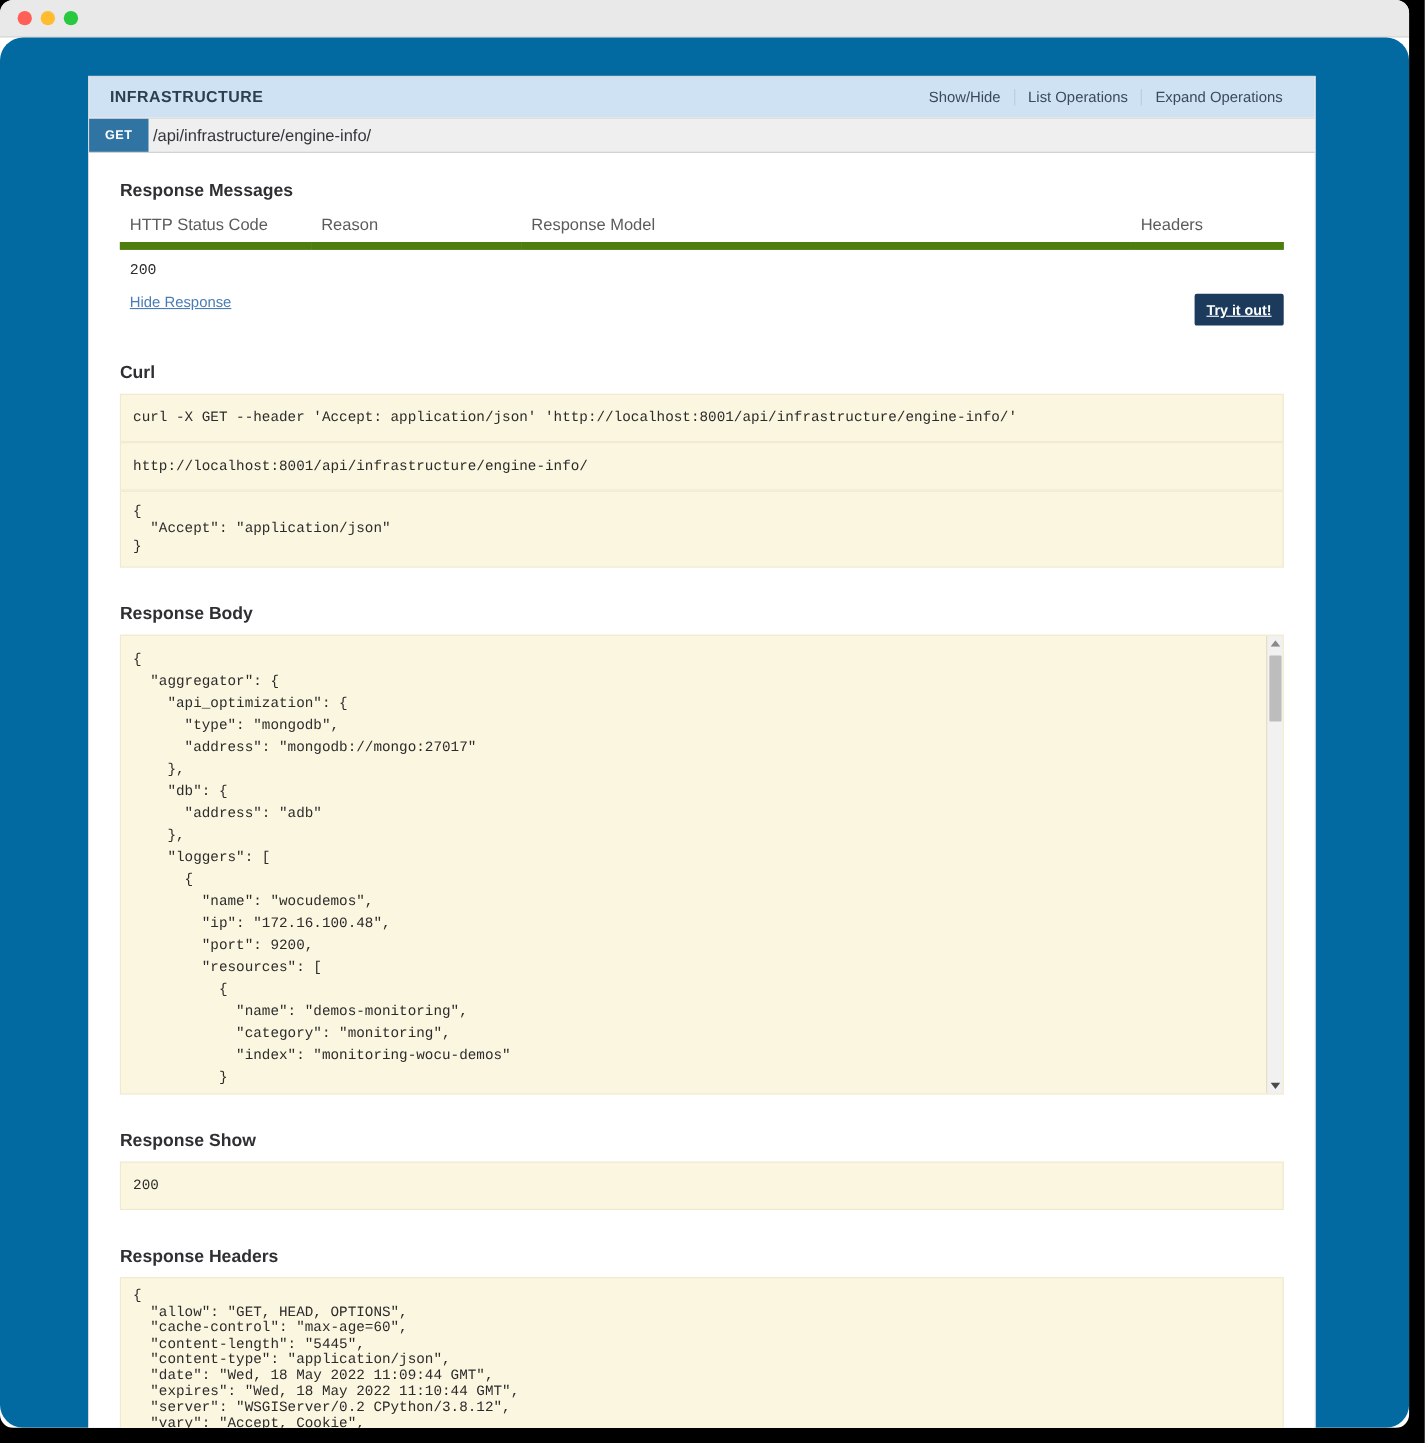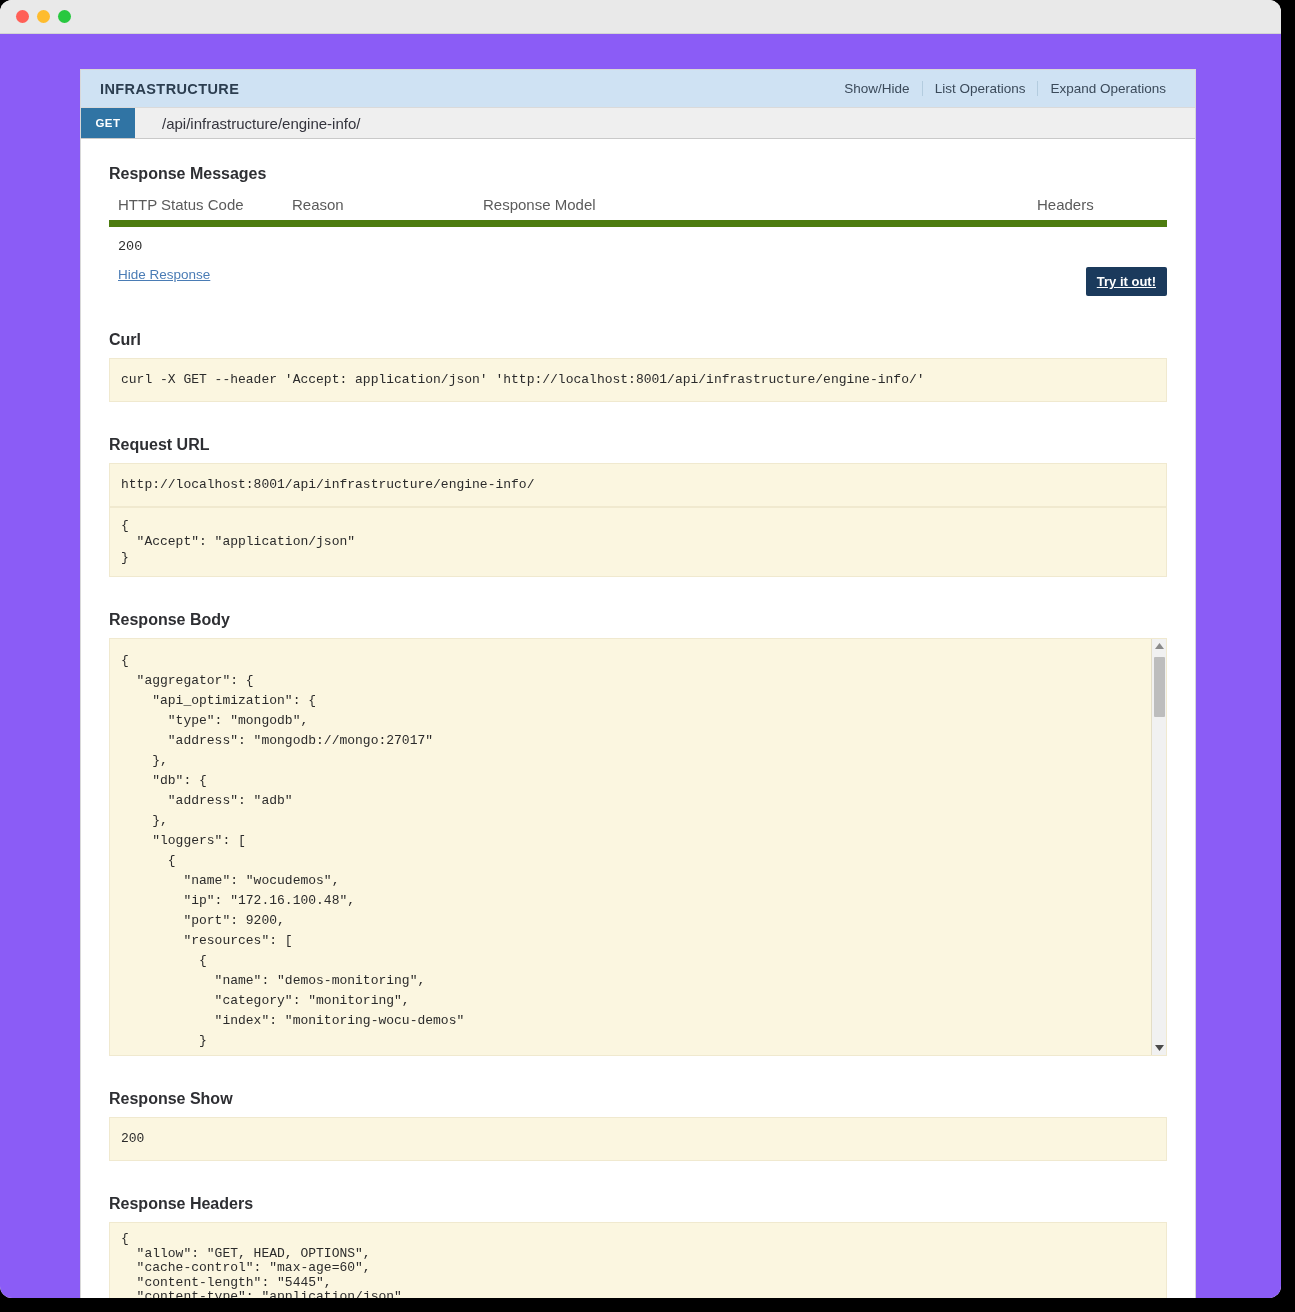--- a/index.html
+++ b/index.html
@@ -42,24 +42,25 @@
     margin-right: 8px;
     display: inline-block;
   }
   .dot-close  { background: #ff5f57; }
   .dot-min    { background: #febc2e; }
   .dot-max    { background: #28c840; }
 
   
   .page {
     position: relative;
-    background: #8b5cf6;
+    background: #0369a1;
     height: 1264px;
     box-sizing: border-box;
     padding: 8px 0 0 0;
+    border-radius: 21px;
   }
 
   .resource {
     position: absolute;
     left: 80px;
     top: 35px;
     width: 1116px;
     background: #ffffff;
     border: 1px solid #d8d8d8;
     box-sizing: border-box;
@@ -113,21 +114,21 @@
     letter-spacing: .5px;
     display: flex;
     align-items: center;
     justify-content: center;
     width: 54px;
     flex: none;
   }
   .op-path {
     display: flex;
     align-items: center;
-    padding-left: 27px;
+    padding-left: 4px;
     font-size: 15px;
     color: #34343d;
   }
 
   
   .op-content {
     background: #ffffff;
     padding: 26px 28px 22px 28px;
   }
   h4.section {
@@ -312,21 +313,20 @@
         </table>
 
         <div class="hide-row">
           <a class="hide-response" href="#">Hide Response</a>
           <button class="btn-try">Try it out!</button>
         </div>
 
         <h4 class="section spaced">Curl</h4>
         <pre class="code one-line">curl -X GET --header 'Accept: application/json' 'http://localhost:8001/api/infrastructure/engine-info/'</pre>
 
-        <h4 class="section spaced">Request URL</h4>
         <pre class="code one-line">http://localhost:8001/api/infrastructure/engine-info/</pre>
 
         <pre class="code">{
   "Accept": "application/json"
 }</pre>
 
         <h4 class="section spaced">Response Body</h4>
         <div class="resp-body-wrap">
           <pre>{
   "aggregator": {

